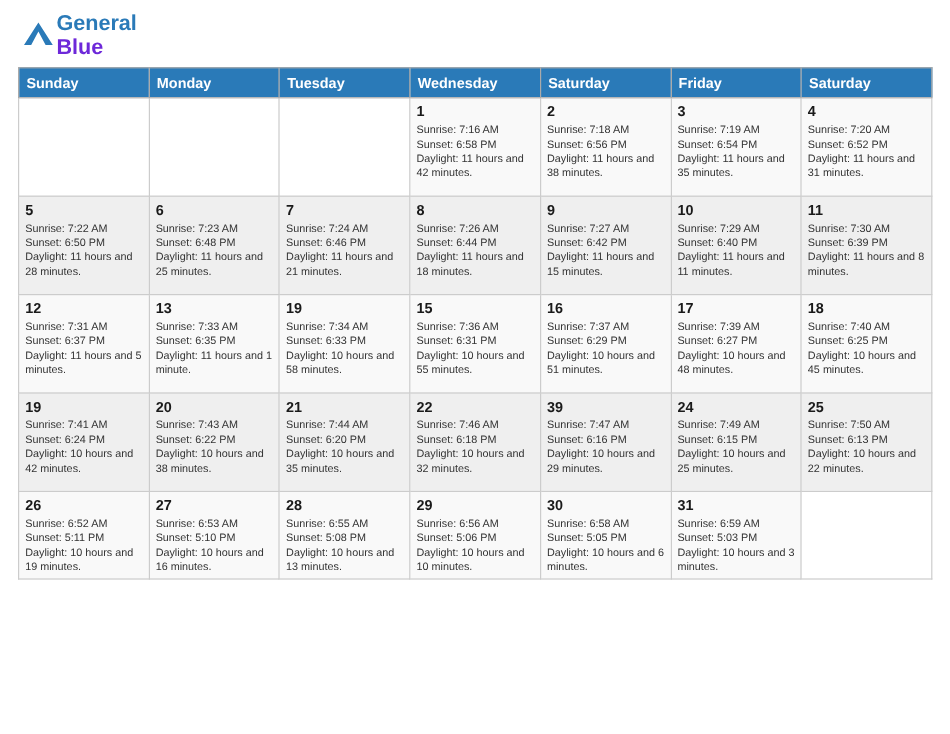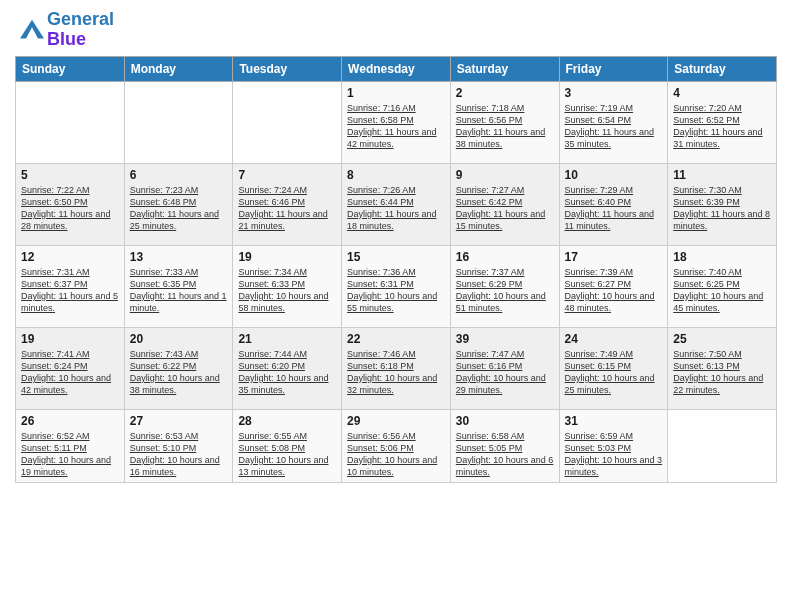--- a/index.html
+++ b/index.html
@@ -86,21 +86,20 @@
       font-size: 12px;
       font-weight: bold;
       color: #1a1a1a;
       display: block;
       margin-bottom: 2px;
     }
     .day-info {
       font-size: 9px;
       color: #333;
       line-height: 1.35;
-      text-decoration: underline;
     }
     .empty-cell {
       background: #fff !important;
     }
     .last-row td {
       height: 72px;
       margin-left: 36px;
     }
   </style>
 </head>

